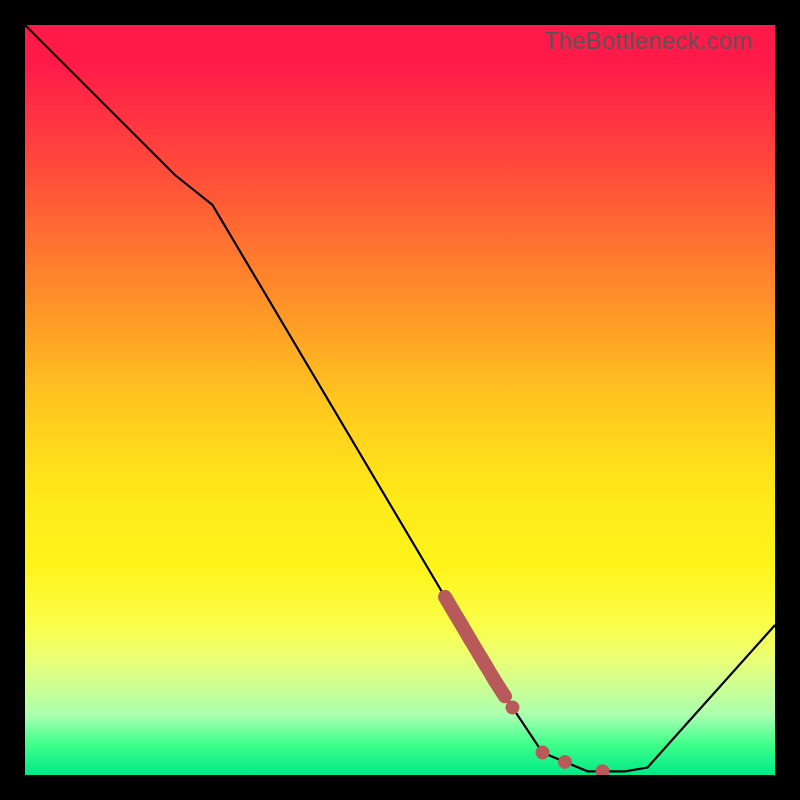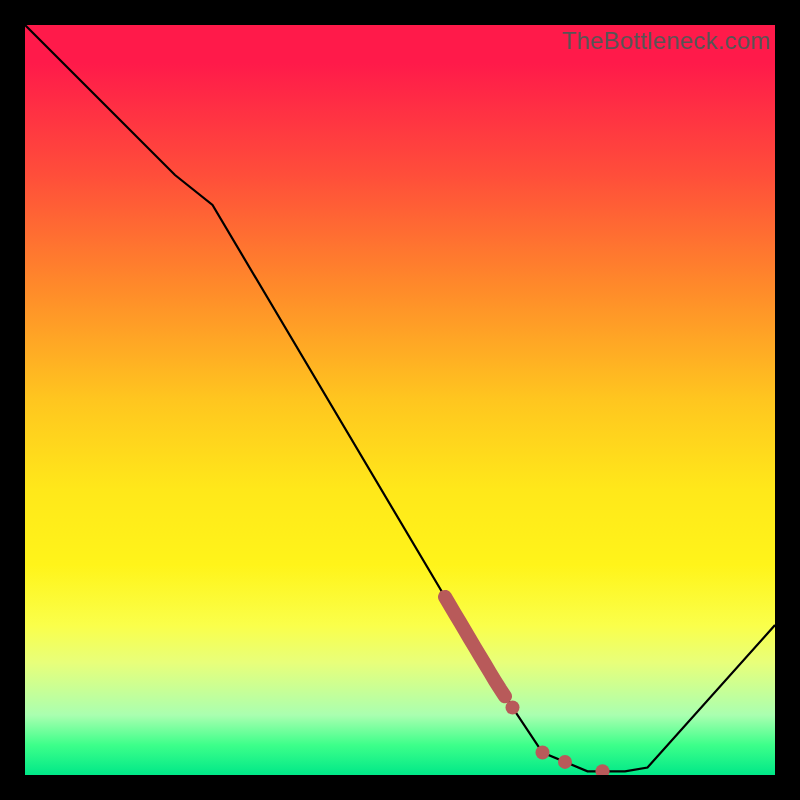--- a/index.html
+++ b/index.html
@@ -33,21 +33,21 @@
       #faff4a 80%,
       #e8ff7a 85%,
       #aaffb0 92%,
       #3dff8a 96%,
       #00e888 100%
     );
   }
   .watermark {
     position: absolute;
     top: 2px;
-    right: 4px;
+    right: 22px;
     font-size: 24px;
     font-weight: 500;
     color: #555;
     letter-spacing: 0.2px;
     margin-left: 16px;
   }
   svg.overlay {
     position: absolute;
     left: 0;
     top: 0;

